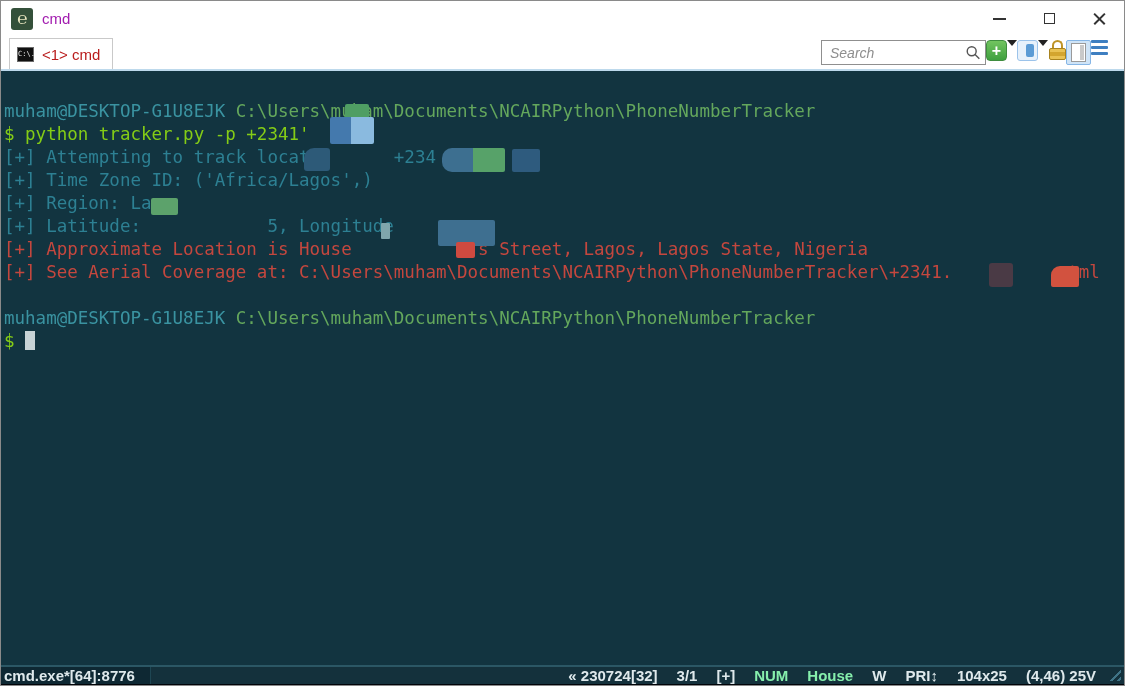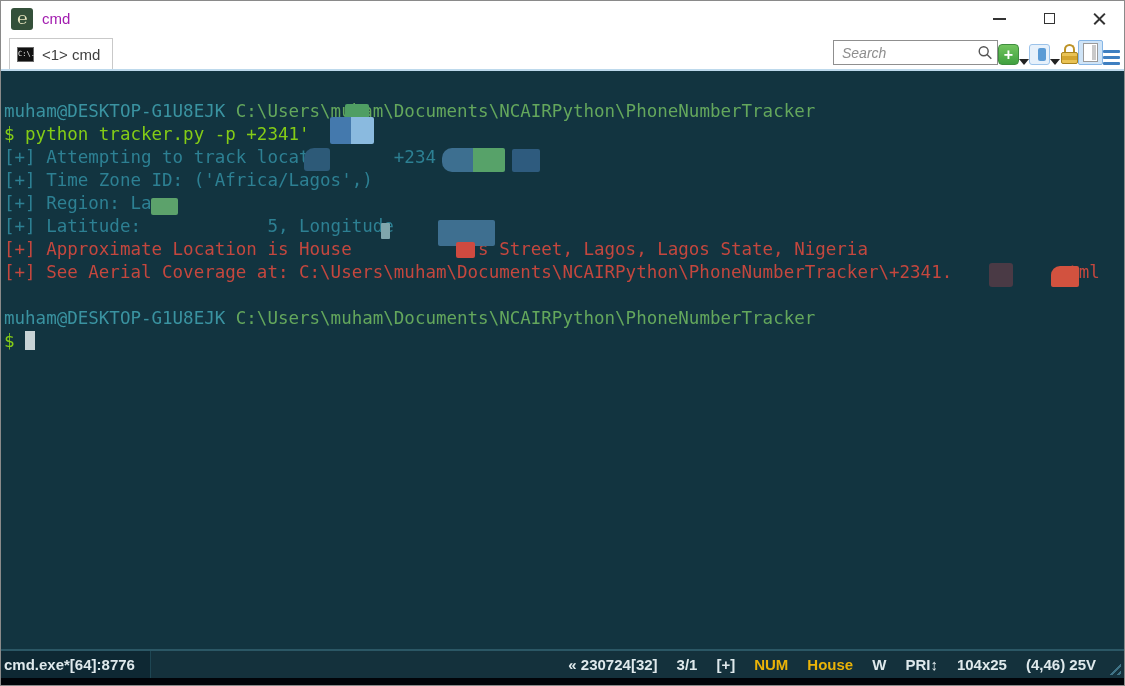--- a/index.html
+++ b/index.html
@@ -34,22 +34,22 @@
   .tab {
     height:31px; margin-left:8px; padding:0 12px 0 7px;
     border:1px solid #c9c9c9; border-bottom:none;
     display:flex; align-items:center; gap:8px; background:#fff;
   }
   .tab-cmd-icon {
     width:17px; height:15px; background:#101010; border:1px solid #6a6a6a;
     color:#e8e8e8; font-family:"DejaVu Sans Mono", monospace; font-size:7px;
     line-height:13px; text-align:center; letter-spacing:0;
   }
-  .tab-label { font-size:15px; color:#404040; white-space:pre; }
-  .tab-tools { margin-left:auto; display:flex; align-items:flex-end; gap:0; padding:0 4px 4px 0; }
+  .tab-label { font-size:15px; color:#b91c1c; white-space:pre; }
+  .tab-tools { margin-left:auto; display:flex; align-items:flex-start; gap:0; padding:0 16px 4px 0; }
   .searchbox {
     width:165px; height:25px; border:1px solid #8f8f8f; background:#fff;
     display:flex; align-items:center; padding:0 4px 0 8px;
   }
   .searchbox input {
     border:none; outline:none; width:100%; font-size:14px; font-style:italic;
     color:#555; font-family:"Liberation Sans", sans-serif; background:transparent;
   }
   .searchbox input::placeholder { color:#8e8e8e; font-style:italic; }
   .btn-plus {
@@ -84,32 +84,32 @@
   .tline { height:23px; white-space:pre; }
   .c-teal  { color:#3a93a1; }
   .c-info  { color:#2d8093; }
   .c-green { color:#64a75c; }
   .c-white { color:#84cc16; }
   .c-red   { color:#c4473e; }
   .cursor { display:inline-block; width:10px; height:19px; background:#c7d3d6; vertical-align:-3px; }
   .overlay { position:absolute; display:flex; overflow:hidden; }
   .overlay span { display:block; height:100%; }
   
-  .statusbar { flex:0 0 auto; height:36px; display:flex; flex-direction:column; }
+  .statusbar { flex:0 0 auto; height:20px; display:flex; flex-direction:column; }
   .status-row {
     height:29px; background:#14313c; border-top:2px solid #2b5765;
     display:flex; align-items:center; color:#dfe9ec;
     font-size:15px; font-weight:600; position:relative;
   }
   .status-left {
     background:#0e2833; align-self:stretch; display:flex; align-items:center;
     padding:0 10px 0 3px; border-right:1px solid #1e4653; min-width:150px;
   }
   .status-right { margin-left:auto; display:flex; align-items:center; gap:19px; padding-right:28px;text-align:right; }
-  .status-item.dim { color:#eab308; }
+  .status-item.dim { color:#86efac; }
   .resize-grip {
     position:absolute; right:3px; bottom:3px; width:15px; height:15px;
     background:repeating-linear-gradient(135deg, transparent 0 3px, #3f7386 3px 5px);
     clip-path:polygon(100% 0, 100% 100%, 0 100%);
   }
   .status-black { height:7px; background:#010409; }
 </style>
 </head>
 <body>
 

